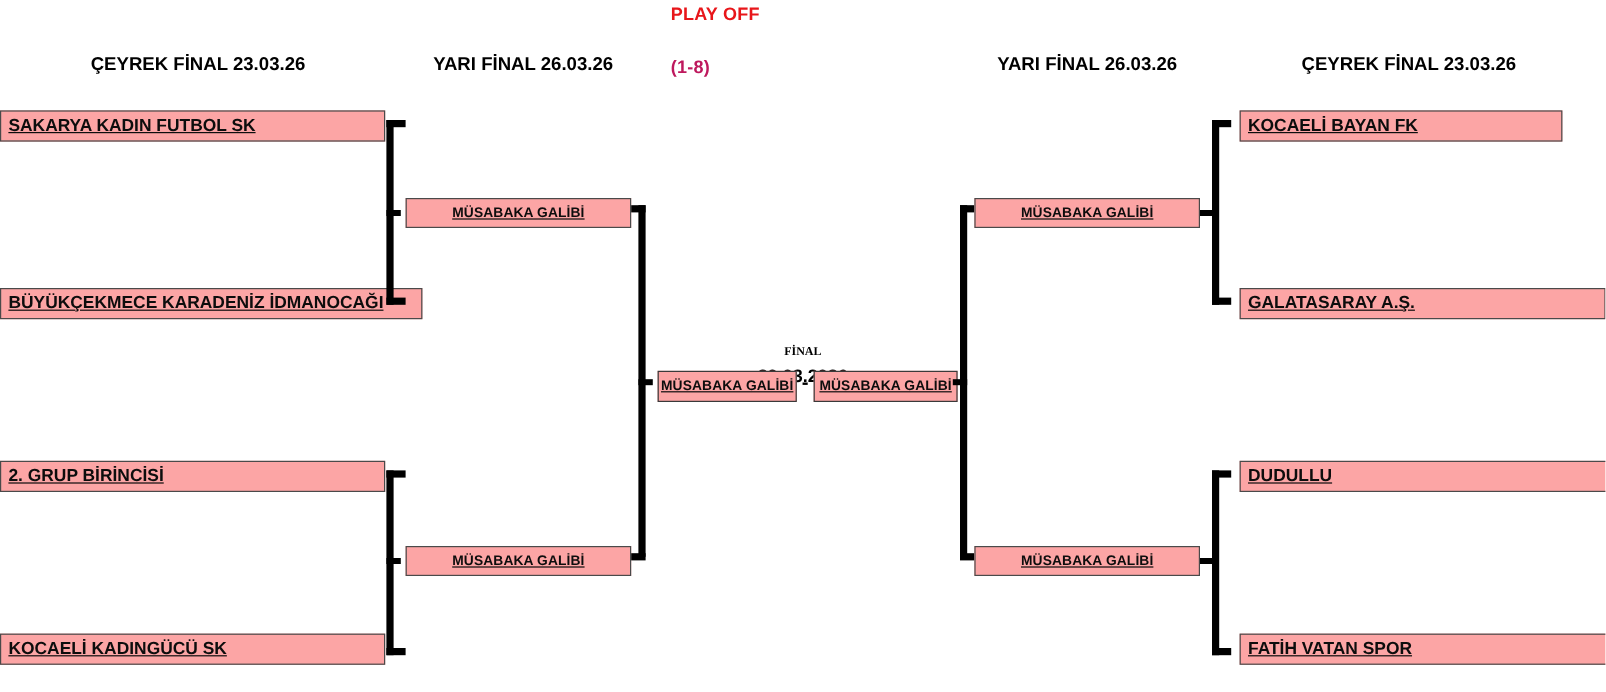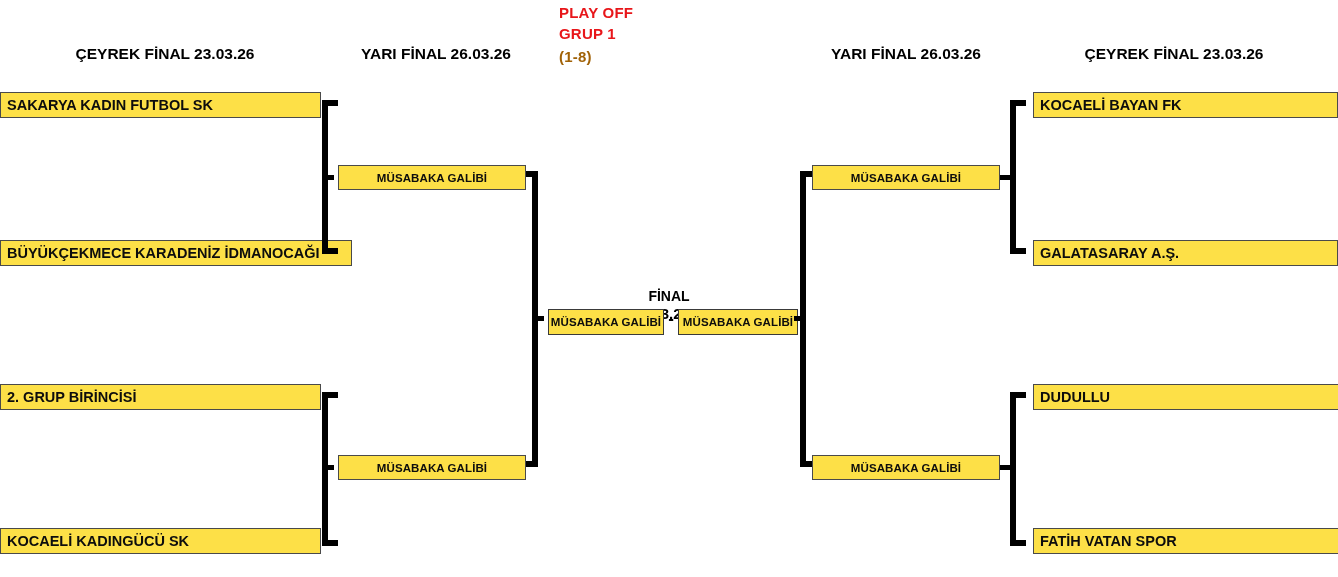--- a/index.html
+++ b/index.html
@@ -26,48 +26,49 @@
   .title-range {
     position: absolute;
     width: 220px;
     left: 559px;
     font-weight: bold;
     font-size: 15px;
     letter-spacing: .2px;
   }
   .title-play-off { top: 4px;  color: #e8161a; }
   .title-grup     { top: 25px; color: #e8161a; }
-  .title-range    { top: 48px; color: #a16207; }
+  .title-range    { top: 48px; color: #be185d; }
 
   .col-header {
     position: absolute;
     top: 45px;
     font-weight: bold;
     font-size: 15.5px;
     color: #000000;
     text-align: center;
     white-space: nowrap;
   }
   .col-header.qf-left { left: 0px;    width: 330px; }
   .col-header.sf-left { left: 330px;  width: 212px; }
   .col-header.sf-right{ left: 800px;  width: 212px; }
   .col-header.qf-right{ left: 1010px; width: 328px; }
 
   
   .box {
     position: absolute;
-    background: #fde047;
+    background: #fca5a5;
     border: 1px solid #4a4a4a;
     box-sizing: border-box;
     font-weight: bold;
     color: #0d0d0d;
     display: flex;
     align-items: center;
     white-space: nowrap;
     overflow: hidden;
+    text-decoration: underline;
   }
   .box.team {
     height: 26px;
     font-size: 14.5px;
     padding-left: 6px;
   }
   .box.winner {
     height: 25px;
     font-size: 11.5px;
     justify-content: center;
@@ -94,41 +95,40 @@
   .final-date,
   .final-label {
     position: absolute;
     width: 240px;
     left: 549px;
     text-align: center;
     font-weight: bold;
     color: #000000;
   }
   .final-date  { top: 265px; font-size: 15px; margin-top: 40px; }
-  .final-label { top: 288px; font-size: 14px; }
+  .final-label { top: 288px; font-size: 10px; font-family: Liberation Serif, serif; }
 
   .final-dash {
     position: absolute;
     left: 664px;
     top: 311px;
     width: 14px;
     text-align: center;
     font-size: 17px;
     font-weight: bold;
     color: #000000;
     line-height: 16px;
   }
 </style>
 </head>
 <body>
 
 <div id="bracket">
 
   <div class="title-play-off">PLAY OFF</div>
-  <div class="title-grup">GRUP 1</div>
   <div class="title-range">(1-8)</div>
 
   <div class="col-header qf-left">ÇEYREK FİNAL 23.03.26</div>
   <div class="col-header sf-left">YARI FİNAL 26.03.26</div>
   <div class="col-header sf-right">YARI FİNAL 26.03.26</div>
   <div class="col-header qf-right">ÇEYREK FİNAL 23.03.26</div>
 
   <div class="box team" style="left:0px;  top:92px;  width:321px;">SAKARYA KADIN FUTBOL SK</div>
   <div class="box team" style="left:0px;  top:240px; width:352px;">BÜYÜKÇEKMECE KARADENİZ İDMANOCAĞI</div>
   <div class="box team" style="left:0px;  top:384px; width:321px;">2. GRUP BİRİNCİSİ</div>
@@ -170,18 +170,18 @@
   <div class="line vline" style="left:1010px; top:100px; height:154px;"></div>
   <div class="line hline" style="left:1010px; top:100px; width:16px;"></div>
   <div class="line hline" style="left:1010px; top:248px; width:16px;"></div>
   <div class="line stub" style="left:1000px; top:175px;"></div>
 
   <div class="line vline" style="left:1010px; top:392px; height:154px;"></div>
   <div class="line hline" style="left:1010px; top:392px; width:16px;"></div>
   <div class="line hline" style="left:1010px; top:540px; width:16px;"></div>
   <div class="line stub" style="left:1000px; top:465px;"></div>
 
-  <div class="box team" style="left:1033px; top:92px;  width:305px;">KOCAELİ BAYAN FK</div>
+  <div class="box team" style="left:1033px; top:92px;  width:269px;">KOCAELİ BAYAN FK</div>
   <div class="box team" style="left:1033px; top:240px; width:305px;">GALATASARAY A.Ş.</div>
   <div class="box team" style="left:1033px; top:384px; width:341px;">DUDULLU</div>
   <div class="box team" style="left:1033px; top:528px; width:360px;">FATİH VATAN SPOR</div>
 
 </div>
 
 </body></html>

